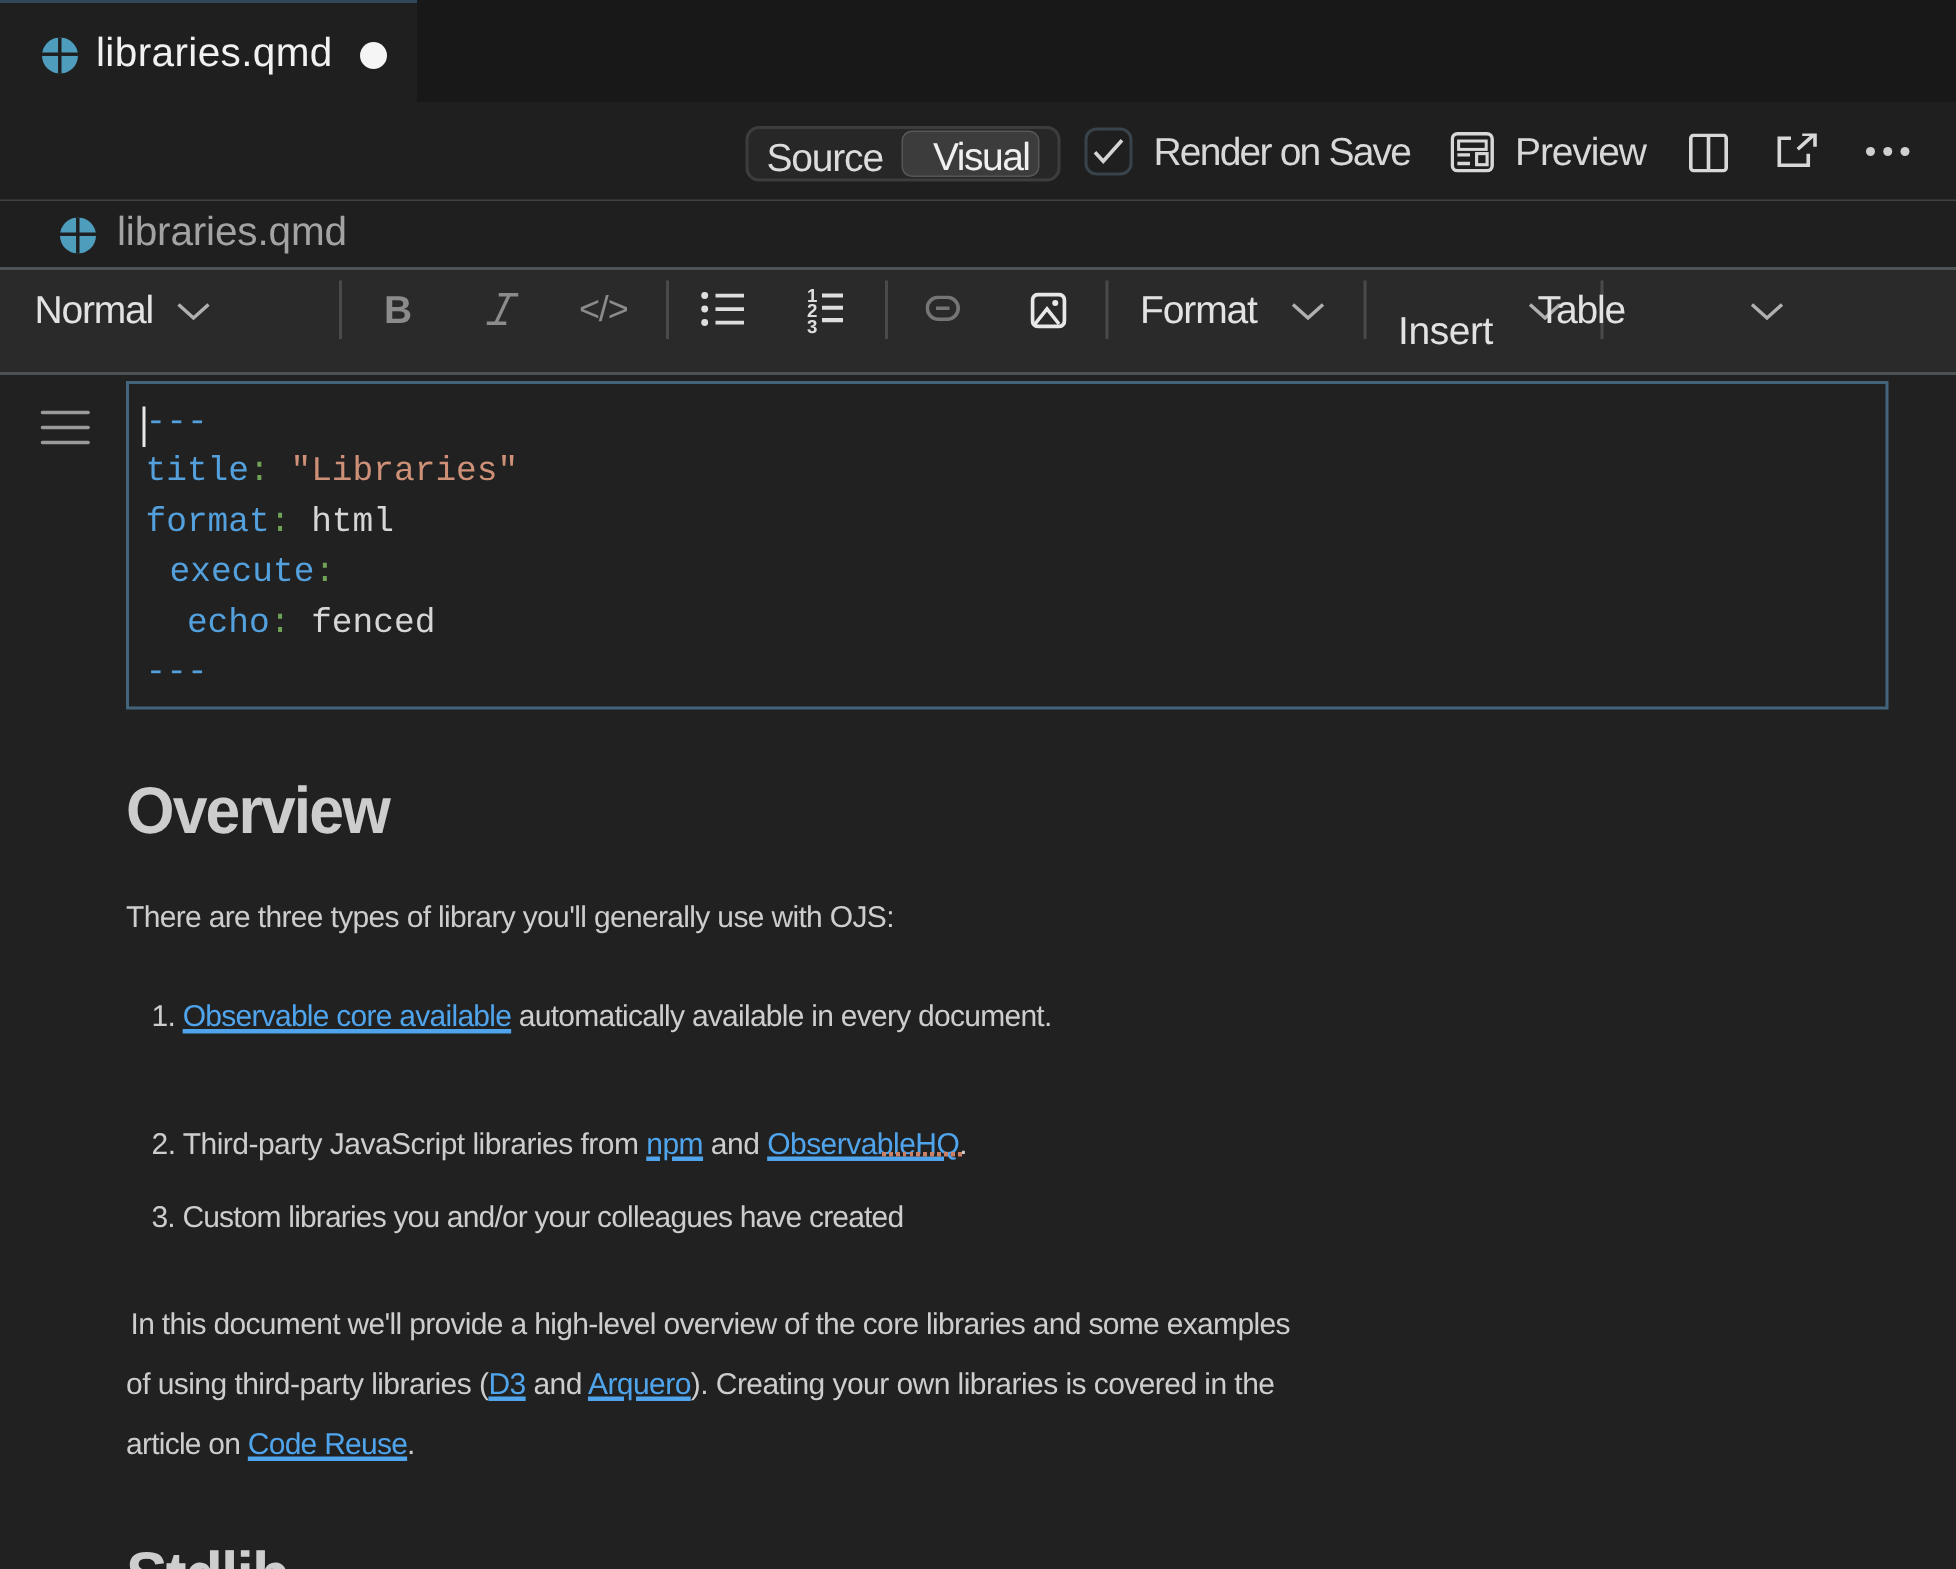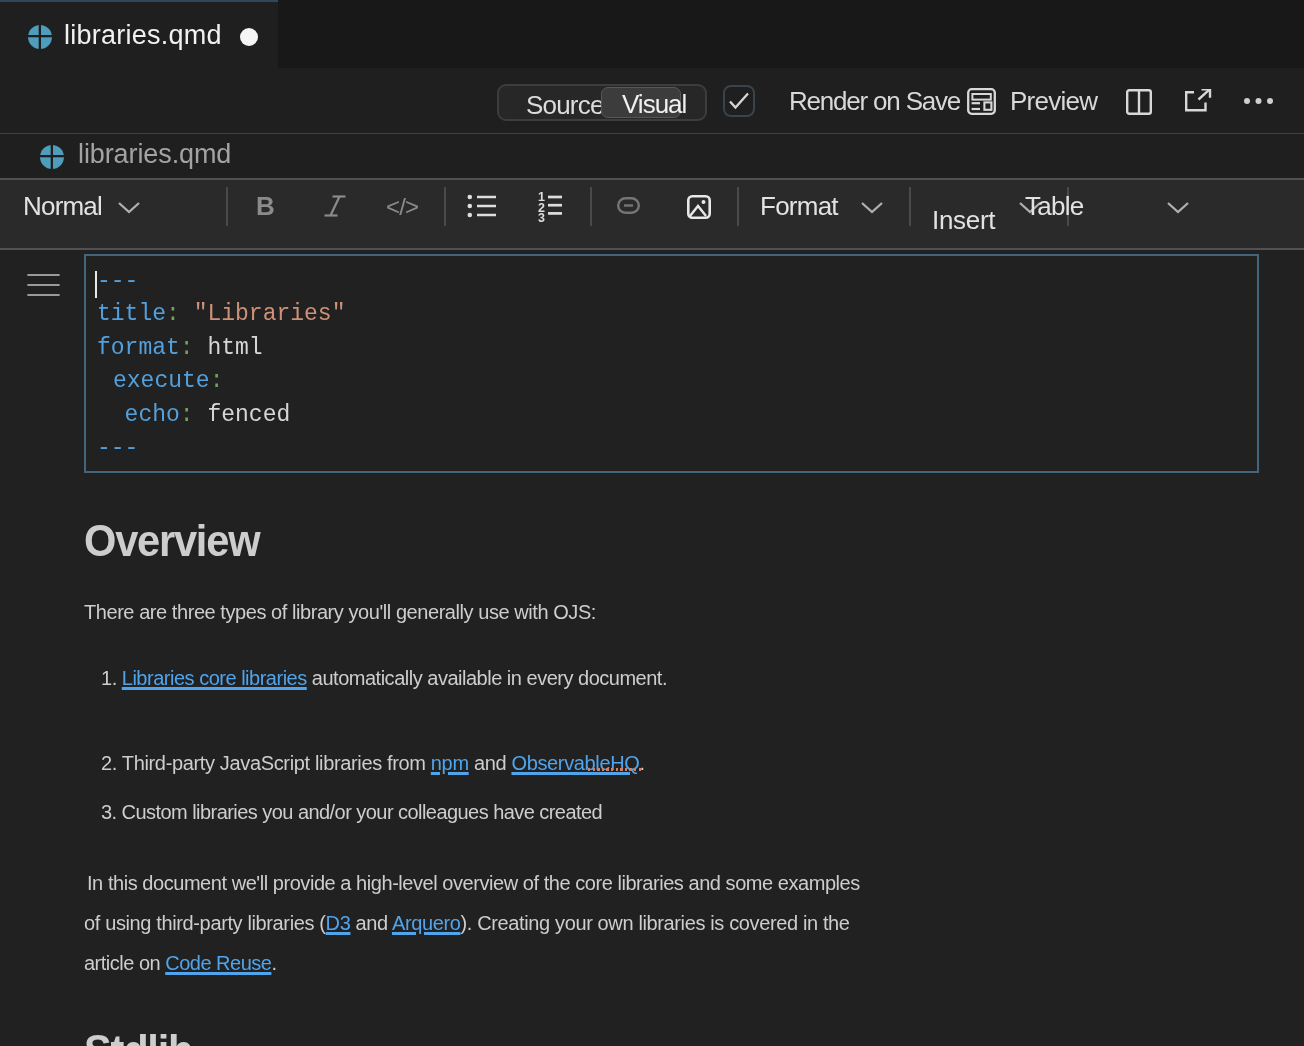--- a/index.html
+++ b/index.html
@@ -6,25 +6,25 @@
   html,body { width:1304px; height:1046px; background:#212121; overflow:hidden; }
   body { font-family:"Liberation Sans", sans-serif; position:relative; will-change:transform; }
   .abs { position:absolute; }
   
   #tabbar { position:absolute; left:0; top:0; width:1304px; height:68px; background:#181818; }
   #tab { position:absolute; left:0; top:0; width:278px; height:68px; background:#1f1f1f; border-top:2px solid #31475a; }
   #tabname { position:absolute; left:64px; top:18px; font-size:27px; letter-spacing:0.25px; color:#f1f1f1; }
   #tabdot { position:absolute; left:240px; top:26px; width:18px; height:18px; border-radius:50%; background:#f5f5f5; }
   #row2 { position:absolute; left:0; top:68px; width:1304px; height:66px; background:#1f1f1f; border-bottom:1px solid #3c4146; }
   #toggle { position:absolute; left:497px; top:16px; width:210px; height:37px; background:#272727; border:2px solid #3d3d3d; border-radius:9px; }
-  #src { position:absolute; left:12px; top:4px; font-size:26px; letter-spacing:-0.8px; color:#dcdcdc;margin-left:15px; }
-  #pill { position:absolute; left:102px; top:1px; width:80px; height:31px; background:#3c3c3c; border:1px solid #575757; border-radius:7px; }
+  #src { position:absolute; left:12px; top:4px; font-size:26px; letter-spacing:-0.8px; color:#dcdcdc; }
+  #pill { position:absolute; left:102px; top:1px; width:92px; height:31px; background:#3c3c3c; border:1px solid #575757; border-radius:7px; }
   #pill span { position:absolute; left:20px; top:1px; font-size:26px; letter-spacing:-1px; color:#f0f0f0; }
   #cb { position:absolute; left:723px; top:17px; width:32px; height:32px; border:2.5px solid #38434b; border-radius:8px; }
-  #ros { position:absolute; left:769px; top:18px; font-size:26px; letter-spacing:-1.2px; color:#d8d8d8;margin-left:20px; }
+  #ros { position:absolute; left:769px; top:18px; font-size:26px; letter-spacing:-1.2px; color:#d8d8d8; }
   #prevtxt { position:absolute; left:1010px; top:18px; font-size:26px; letter-spacing:-0.75px; color:#d8d8d8; }
   #row3 { position:absolute; left:0; top:134px; width:1304px; height:44px; background:#1f1f1f; }
   #crumb { position:absolute; left:78px; top:5px; font-size:27px; letter-spacing:-0.1px; color:#a3a3a3; }
   #row4 { position:absolute; left:0; top:178px; width:1304px; height:72px; background:#2a2a2b; border-top:2px solid #4e5254; border-bottom:2px solid #4e5254; }
   .sep { position:absolute; top:7px; width:2px; height:39px; background:#4a4a4a; }
   .tbtxt { position:absolute; top:11px; font-size:26px; color:#e2e2e2; }
   .tbdis { color:#8b8b8b; }
   
   #yaml { position:absolute; left:84px; top:254px; width:1175px; height:219px; border:2px solid #44647c; }
   .code { position:absolute; left:11px; font-family:"Liberation Mono", monospace; font-size:23px; white-space:pre; color:#d6d6d6; }
@@ -171,20 +171,20 @@
     <div id="cursor"></div>
     <div class="code" style="top:12px;"><span class="cb-blue">---</span></div>
     <div class="code" style="top:45px;"><span class="cb-blue">title</span><span class="cb-green">:</span> <span class="cb-str">"Libraries"</span></div>
     <div class="code" style="top:79px;"><span class="cb-blue">format</span><span class="cb-green">:</span> html</div>
     <div class="code" style="top:112px;margin-left:16px;"><span class="cb-blue">execute</span><span class="cb-green">:</span></div>
     <div class="code" style="top:146px;">  <span class="cb-blue">echo</span><span class="cb-green">:</span> fenced</div>
     <div class="code" style="top:179px;"><span class="cb-blue">---</span></div>
   </div>
   <h1 style="left:84px; top:516px; transform:scaleX(0.946); transform-origin:left top;">Overview</h1>
   <div class="bodytxt" style="left:84px; top:601px; letter-spacing:-0.44px;">There are three types of library you'll generally use with OJS:</div>
-  <div class="bodytxt" style="left:101px; top:667px; letter-spacing:-0.49px;">1. <a>Libraries core libraries</a> automatically available in every document.</div>
+  <div class="bodytxt" style="left:101px; top:667px; letter-spacing:-0.49px;">1. <a>Observable core available</a> automatically available in every document.</div>
   <div class="bodytxt" style="left:101px; top:752px; letter-spacing:-0.35px;">2. Third-party JavaScript libraries from <a id="npm">npm</a> and <a>ObservableHQ</a>.</div>
   <div class="bodytxt" style="left:101px; top:801px; letter-spacing:-0.55px;">3. Custom libraries you and/or your colleagues have created</div>
   <div class="bodytxt" style="left:87px; top:872px; letter-spacing:-0.45px;">In this document we'll provide a high-level overview of the core libraries and some examples</div>
   <div class="bodytxt" style="left:84px; top:912px; letter-spacing:-0.37px;">of using third-party libraries (<a>D3</a> and <a>Arquero</a>). Creating your own libraries is covered in the</div>
   <div class="bodytxt" style="left:84px; top:952px; letter-spacing:-0.5px;">article on <a>Code Reuse</a>.</div>
   <h1 style="left:84px; top:1026px; transform:scaleX(0.946); transform-origin:left top;">Stdlib</h1>
   <div class="abs" id="npmdots" style="left:588px; top:768px; width:55px; height:3px; background-image:repeating-linear-gradient(90deg, #cc8066 0 2.5px, transparent 2.5px 4.6px);"></div>
 
 </body></html>

